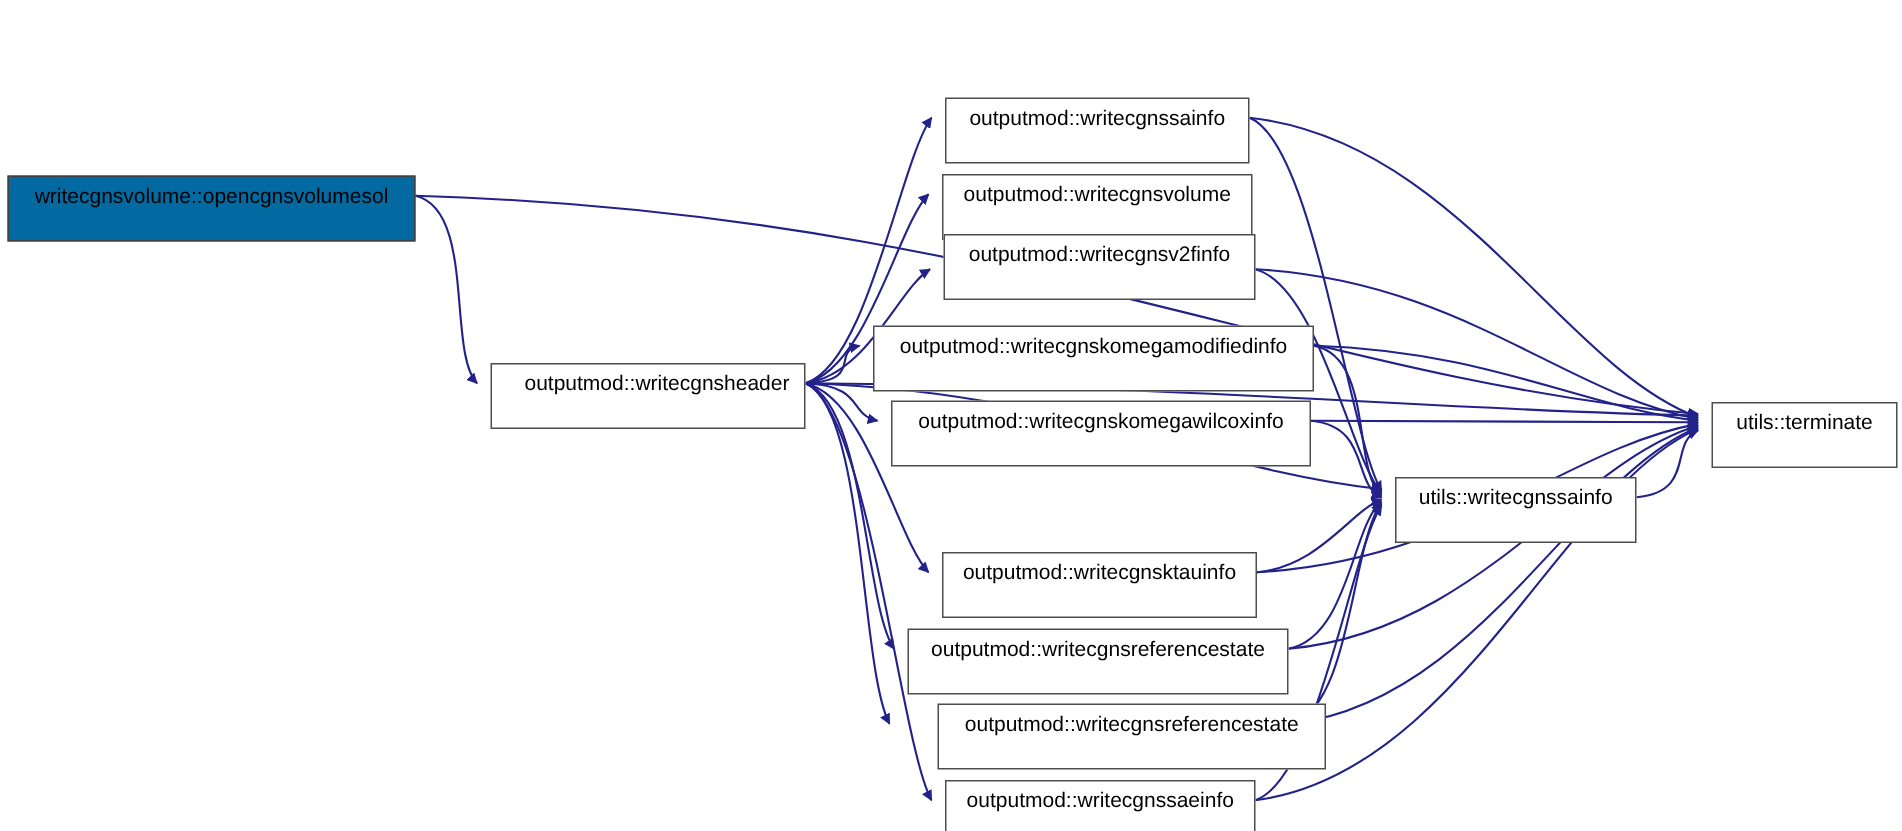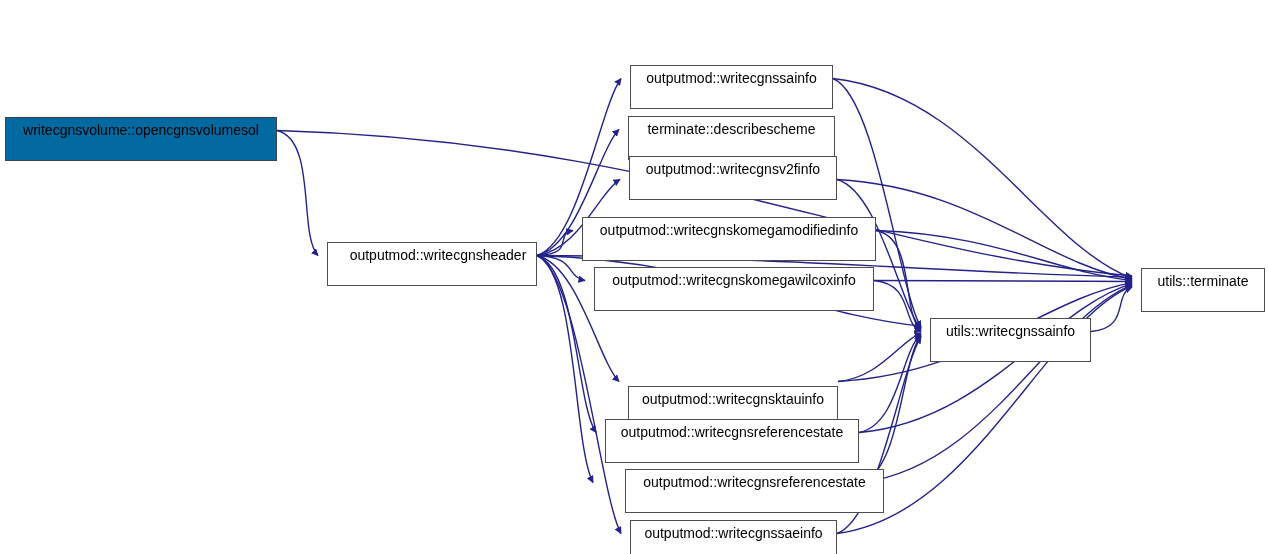--- a/index.html
+++ b/index.html
@@ -71,25 +71,25 @@
         <path d="M 837 533.5 C 973.8 516, 1042.504 324.4, 1132 285.9" marker-end="url(#arrow)"></path>
         <path d="M 837 533.5 C 878.85 518.35, 899.868 370.2077777777778, 921 336.8777777777778" marker-end="url(#arrow)"></path>
         <path d="M 1091 331.5 C 1131 327.75, 1112.2 295.25, 1132 287" marker-end="url(#arrow)"></path>
       </g>
   </svg>
 
   <div id="node-layer">
       <div class="node root" style="left: 5px; top: 117px; width: 272px;">writecgnsvolume::opencgnsvolumesol</div>
       <div class="node" style="left: 327px; top: 242px; width: 210px; padding-left: 12px;">outputmod::writecgnsheader</div>
       <div class="node" style="left: 630px; top: 65px; width: 203px;">outputmod::writecgnssainfo</div>
-      <div class="node" style="left: 628px; top: 116px; width: 207px;">terminate::describescheme</div>
+      <div class="node" style="left: 628px; top: 116px; width: 207px;">outputmod::writecgnsvolume</div>
       <div class="node" style="left: 629px; top: 156px; width: 208px;">outputmod::writecgnsv2finfo</div>
       <div class="node" style="left: 582px; top: 217px; width: 294px;">outputmod::writecgnskomegamodifiedinfo</div>
       <div class="node" style="left: 594px; top: 267px; width: 280px;">outputmod::writecgnskomegawilcoxinfo</div>
-      <div class="node" style="left: 628px; top: 368px; width: 210px; margin-top: 18px;">outputmod::writecgnsktauinfo</div>
+      <div class="node" style="left: 628px; top: 368px; width: 210px;">outputmod::writecgnsktauinfo</div>
       <div class="node" style="left: 605px; top: 419px; width: 254px;">outputmod::writecgnsreferencestate</div>
       <div class="node" style="left: 625px; top: 469px; width: 259px;">outputmod::writecgnsreferencestate</div>
       <div class="node" style="left: 630px; top: 520px; width: 207px;">outputmod::writecgnssaeinfo</div>
       <div class="node" style="left: 930px; top: 318px; width: 161px;">utils::writecgnssainfo</div>
       <div class="node" style="left: 1141px; top: 268px; width: 124px;">utils::terminate</div>
     </div>
 
 </div>
 
 </body></html>

